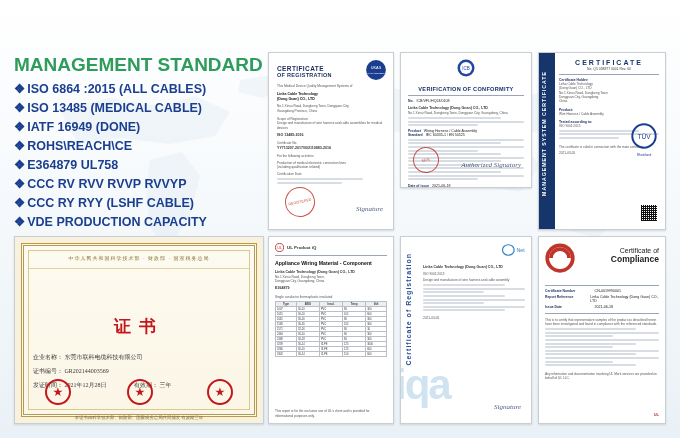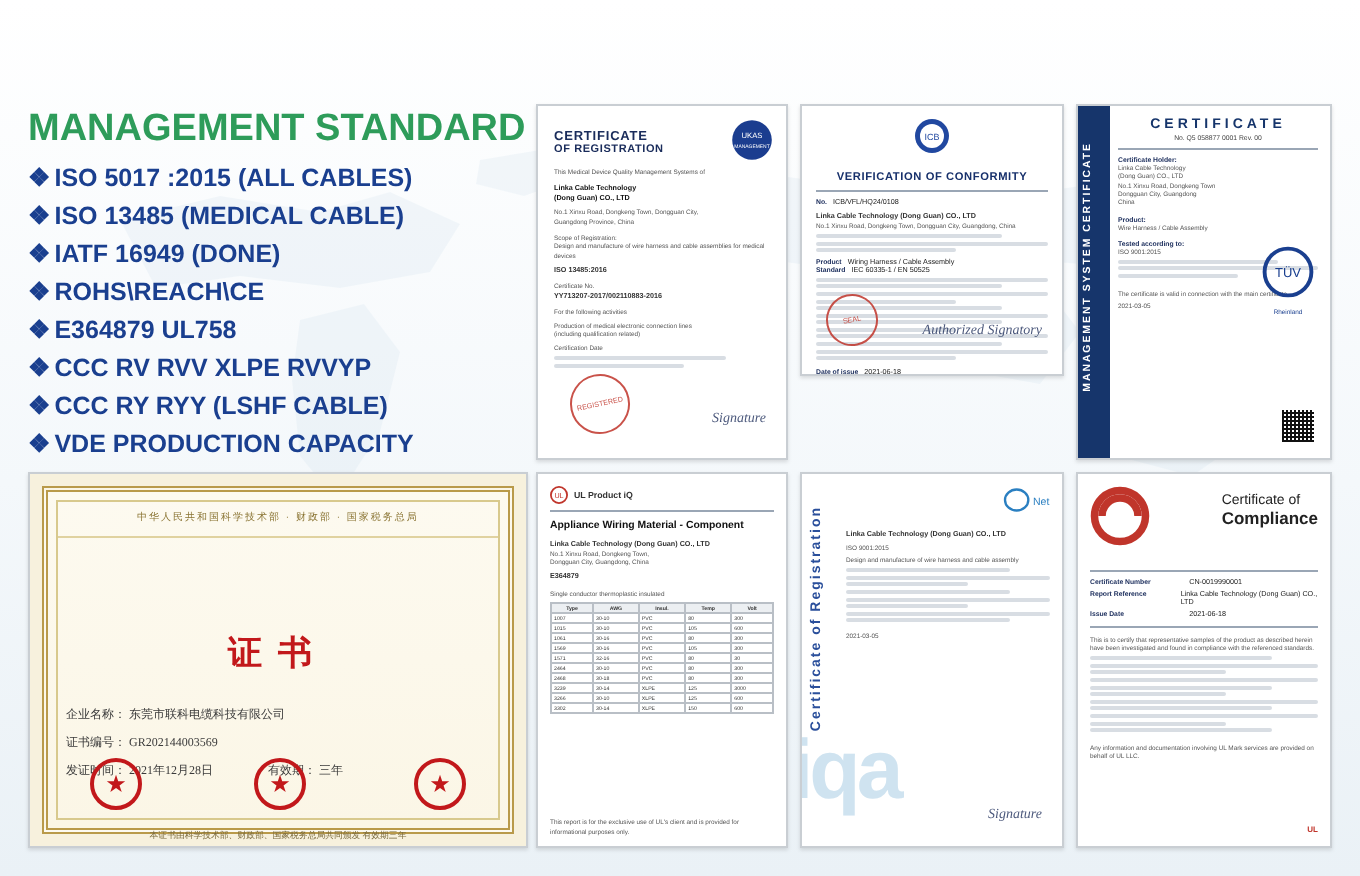--- a/index.html
+++ b/index.html
@@ -183,29 +183,29 @@
       <path d="M470 104 L520 100 L540 126 L520 152 L486 146 L470 126 Z"></path>
       <path d="M560 170 L600 164 L616 184 L596 198 L566 190 Z"></path>
       <path d="M240 40 L276 34 L290 48 L262 58 L238 52 Z"></path>
     </g>
   </svg>
 
 
   <div class="left-col">
     <div class="sec-title">MANAGEMENT STANDARD</div>
     <ul class="bullet-list">
-      <li><span class="dia">❖</span><span>ISO 5017 :2015   (ALL CABLES)</span></li>
+      <li><span class="dia">❖</span><span>ISO 6864 :2015   (ALL CABLES)</span></li>
       <li><span class="dia">❖</span><span>ISO 13485  (MEDICAL CABLE)</span></li>
       <li><span class="dia">❖</span><span>IATF 16949   (DONE)</span></li>
       <li><span class="dia">❖</span><span>ROHS\REACH\CE</span></li>
     </ul>
 
     <ul class="bullet-list">
       <li><span class="dia">❖</span><span>E364879 UL758</span></li>
-      <li><span class="dia">❖</span><span>CCC RV RVV XLPE RVVYP</span></li>
+      <li><span class="dia">❖</span><span>CCC RV RVV RVVP RVVYP</span></li>
       <li><span class="dia">❖</span><span>CCC RY RYY (LSHF CABLE)</span></li>
       <li><span class="dia">❖</span><span>VDE PRODUCTION CAPACITY</span></li>
     </ul>
   </div>
 
   <div class="cert" id="cert-registration">
     <div class="cert-inner" style="padding:8px 8px 6px 8px;">
       <div style="position:absolute; right:6px; top:6px; width:22px; height:22px;">
         <svg viewBox="0 0 40 40" width="22" height="22">
           <circle cx="20" cy="20" r="18" fill="#1b3d8f"></circle>
@@ -478,21 +478,21 @@
       <div class="sig" style="position:absolute; right:10px; bottom:12px;">Signature</div>
     </div>
   </div>
 
   <div class="cert" id="cert-compliance">
     <div class="cert-inner" style="padding:6px;">
       <svg style="position:absolute; left:6px; top:6px;" viewBox="0 0 40 40" width="30" height="30">
         <circle cx="20" cy="20" r="17" fill="none" stroke="#c0352b" stroke-width="5"></circle>
         <path d="M8 20 a12 12 0 0 1 24 0" fill="none" stroke="#c0352b" stroke-width="5"></path>
       </svg>
-      <div style="position:absolute; right:6px; top:10px; text-align:left;">
+      <div style="position:absolute; right:6px; top:10px; text-align:right;">
         <div style="font-size:7px; color:#222;">Certificate of</div>
         <div style="font-size:8.5px; color:#222; font-weight:bold;">Compliance</div>
       </div>
       <div style="position:absolute; left:6px; right:6px; top:46px;">
         <div class="rule"></div>
         <div style="display:flex; gap:4px; margin-top:3px;">
           <div class="label-k" style="width:40%;">Certificate Number</div>
           <div class="val-v">CN-0019990001</div>
         </div>
         <div style="display:flex; gap:4px; margin-top:2px;">

